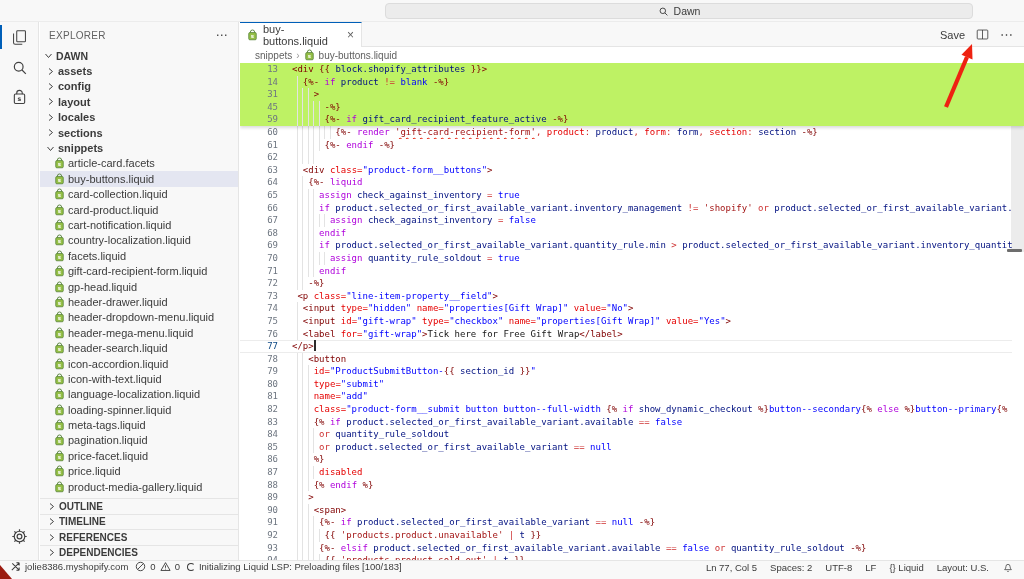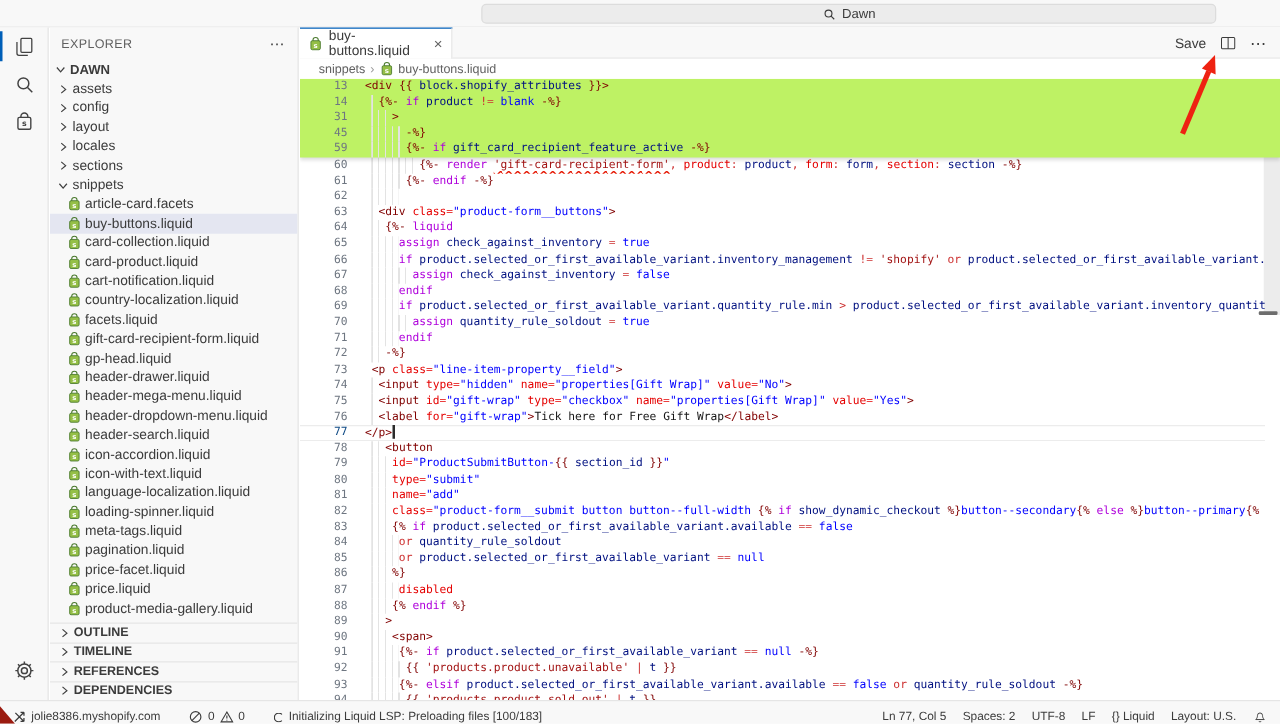--- a/index.html
+++ b/index.html
@@ -16,21 +16,21 @@
   .act-item{position:relative;width:38px;height:30px;display:flex;align-items:center;justify-content:center;color:#424242;cursor:pointer;}
   .act-item.active::before{content:"";position:absolute;left:0;top:3px;bottom:3px;width:2px;background:#005fb8;}
   .act-bottom{position:absolute;bottom:12px;left:0;width:38px;display:flex;justify-content:center;}
 
   
   .sidebar{position:absolute;left:40px;top:22px;width:199px;height:538px;background:#f8f8f8;border-right:1px solid #e5e5e5;overflow:hidden;}
   .explorer-head{height:26px;display:flex;align-items:center;padding:0 10px 0 9px;font-size:10px;color:#616161;letter-spacing:.3px;}
   .explorer-head .more{margin-left:auto;color:#3b3b3b;font-size:12px;cursor:pointer;}
   .trow{height:15.4px;display:flex;align-items:center;font-size:11px;color:#3b3b3b;white-space:nowrap;cursor:pointer;gap:3px;}
   .trow.root{font-weight:700;font-size:10.5px;padding-left:4px;}
-  .trow.folder{padding-left:6px;}
+  .trow.folder{padding-left:6px;font-weight:bold;}
   .trow.file{padding-left:14px;}
   .trow.sel{background:#e4e6f1;}
   .chev{display:inline-flex;width:9px;justify-content:center;}
   .panels{position:absolute;bottom:0;left:0;right:0;background:#f8f8f8;}
   .panel{height:15.5px;border-top:1px solid #e5e5e5;display:flex;align-items:center;gap:3px;
     font-weight:700;font-size:10px;color:#3b3b3b;padding-left:7px;cursor:pointer;background:#f8f8f8;}
 
   
   .editor-region{position:absolute;left:240px;top:22px;width:784px;height:538px;background:#fff;}
   .tabbar{height:25px;background:#f8f8f8;box-shadow:inset 0 -1px 0 #e5e5e5;display:flex;align-items:stretch;}
@@ -56,21 +56,21 @@
   .tk-tag{color:#800000}.tk-attr{color:#e50000}.tk-strd{color:#0000ff}.tk-strq{color:#a31515}
   .tk-kw{color:#af00db}.tk-op{color:#cd3131}.tk-var{color:#001080}.tk-const{color:#0000ff}
   .tk-delim{color:#800000}.tk-pl{color:#161616}
   .sq{text-decoration:underline wavy #e51400 1px;text-underline-offset:2px;text-decoration-skip-ink:none;}
   .caret{display:inline-block;width:1.4px;height:10.5px;background:#2b2b2b;vertical-align:-1.5px;margin-left:.5px;}
   .vthumb{position:absolute;right:0;top:22px;width:13px;height:167px;background:rgba(110,110,110,.13);}
   .cursor-dash{position:absolute;right:2px;top:186px;width:15px;height:3px;background:#6d6d6d;border-radius:1px;cursor:pointer;}
 
   
   .statusbar{position:absolute;left:0;top:560px;width:1024px;height:19px;background:#f8f8f8;border-top:1px solid #e5e5e5;
-    display:flex;align-items:flex-end;font-size:9.5px;color:#3b3b3b;padding:0 10px;gap:23px;}
+    display:flex;align-items:flex-start;font-size:9.5px;color:#3b3b3b;padding:0 10px;gap:7px;}
   .sb-item{display:flex;align-items:center;gap:4px;cursor:pointer;white-space:nowrap;}
   .sb-right{margin-left:auto;display:flex;align-items:center;gap:13px;}
 
   
   .overlay{position:absolute;left:0;top:0;width:1024px;height:579px;pointer-events:none;z-index:50;}
   .icw{display:inline-flex;align-items:center;justify-content:center;}
 </style>
 </head>
 <body>
 
@@ -288,31 +288,31 @@
         <span>header-drawer.liquid</span>
       </div>
       <div class="trow file">
         <span class="icw">
           <svg width="11" height="12" viewBox="0 0 14 15">
             <path d="M4.3 4.6V3.8a2.7 2.7 0 0 1 5.4 0v.8" fill="none" stroke="#4b7a2f" stroke-width="1.1"></path>
             <rect x="2.2" y="4.4" width="9.6" height="9.2" rx="1.4" fill="#95bf47" stroke="#4b7a2f" stroke-width="0.9"></rect>
             <text x="7" y="11.6" font-size="7" font-family="DejaVu Sans" font-weight="bold" fill="#fff" text-anchor="middle">s</text>
           </svg>
         </span>
+        <span>header-dropdown-menu.liquid</span>
+      </div>
+      <div class="trow file">
+        <span class="icw">
+          <svg width="11" height="12" viewBox="0 0 14 15">
+            <path d="M4.3 4.6V3.8a2.7 2.7 0 0 1 5.4 0v.8" fill="none" stroke="#4b7a2f" stroke-width="1.1"></path>
+            <rect x="2.2" y="4.4" width="9.6" height="9.2" rx="1.4" fill="#95bf47" stroke="#4b7a2f" stroke-width="0.9"></rect>
+            <text x="7" y="11.6" font-size="7" font-family="DejaVu Sans" font-weight="bold" fill="#fff" text-anchor="middle">s</text>
+          </svg>
+        </span>
         <span>header-mega-menu.liquid</span>
-      </div>
-      <div class="trow file">
-        <span class="icw">
-          <svg width="11" height="12" viewBox="0 0 14 15">
-            <path d="M4.3 4.6V3.8a2.7 2.7 0 0 1 5.4 0v.8" fill="none" stroke="#4b7a2f" stroke-width="1.1"></path>
-            <rect x="2.2" y="4.4" width="9.6" height="9.2" rx="1.4" fill="#95bf47" stroke="#4b7a2f" stroke-width="0.9"></rect>
-            <text x="7" y="11.6" font-size="7" font-family="DejaVu Sans" font-weight="bold" fill="#fff" text-anchor="middle">s</text>
-          </svg>
-        </span>
-        <span>header-dropdown-menu.liquid</span>
       </div>
       <div class="trow file">
         <span class="icw">
           <svg width="11" height="12" viewBox="0 0 14 15">
             <path d="M4.3 4.6V3.8a2.7 2.7 0 0 1 5.4 0v.8" fill="none" stroke="#4b7a2f" stroke-width="1.1"></path>
             <rect x="2.2" y="4.4" width="9.6" height="9.2" rx="1.4" fill="#95bf47" stroke="#4b7a2f" stroke-width="0.9"></rect>
             <text x="7" y="11.6" font-size="7" font-family="DejaVu Sans" font-weight="bold" fill="#fff" text-anchor="middle">s</text>
           </svg>
         </span>
         <span>header-search.liquid</span>

